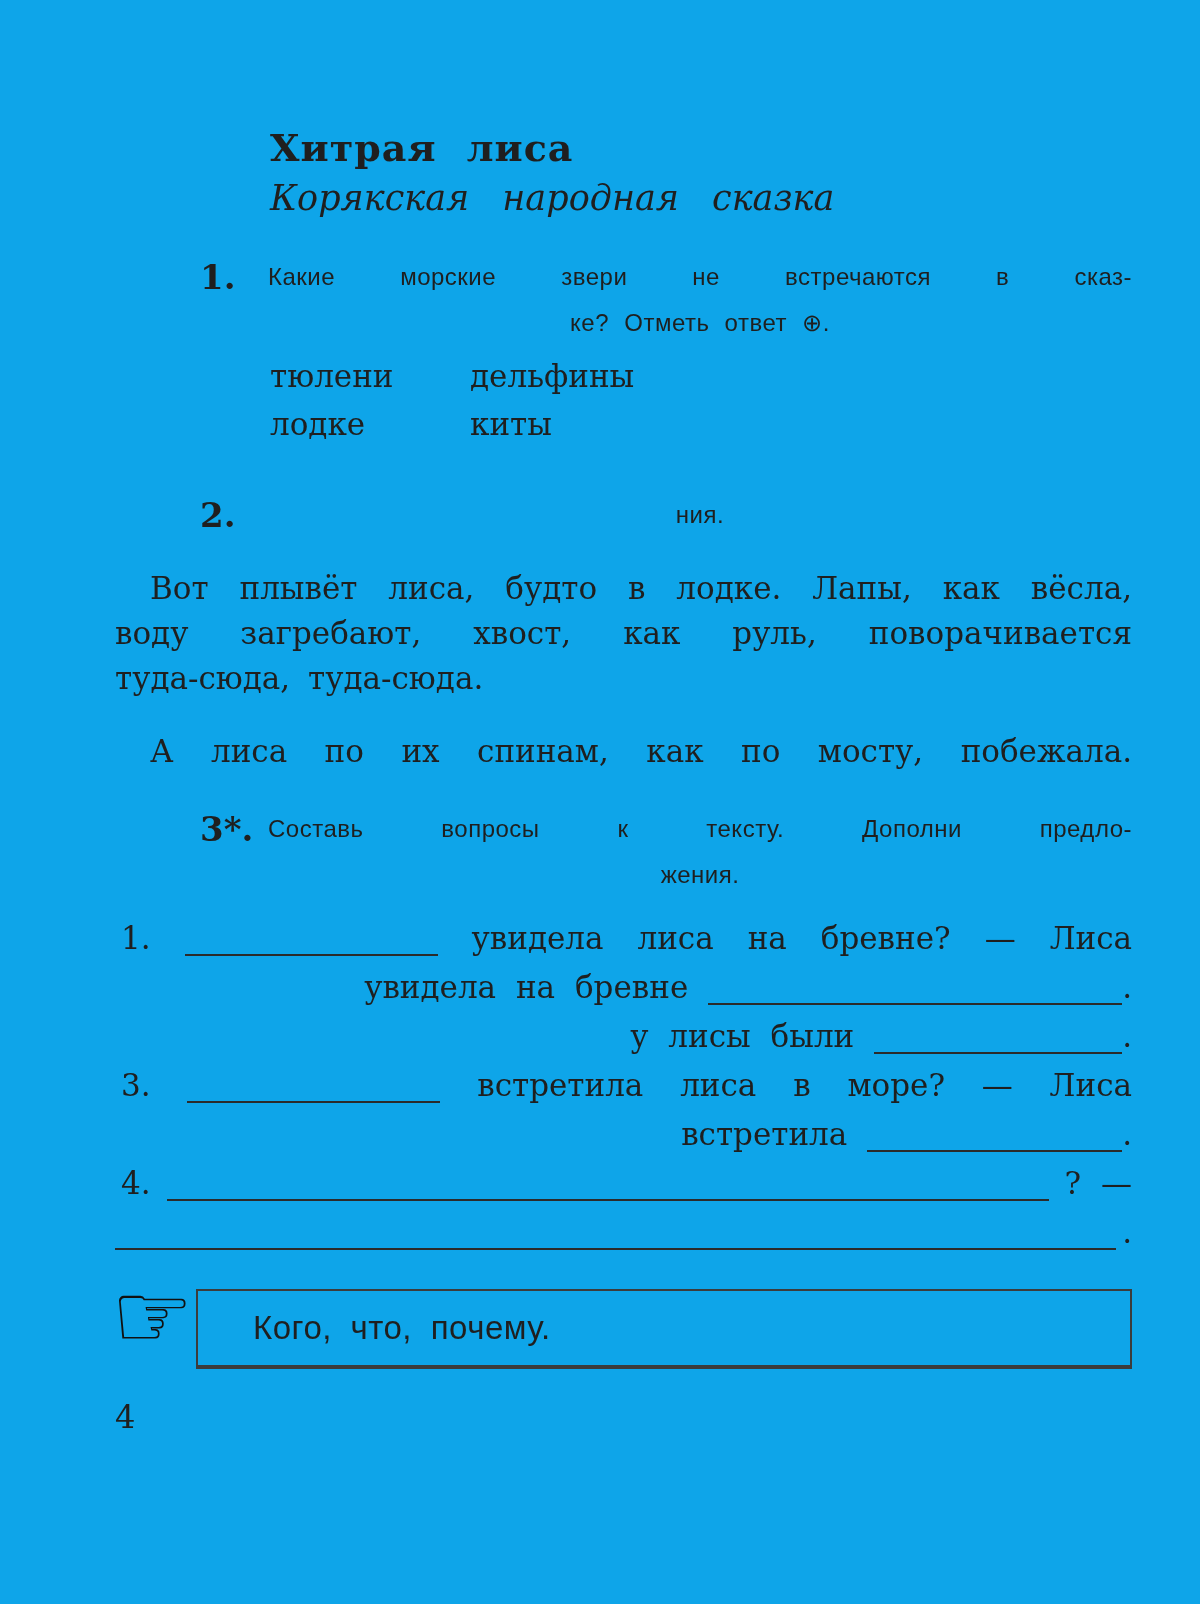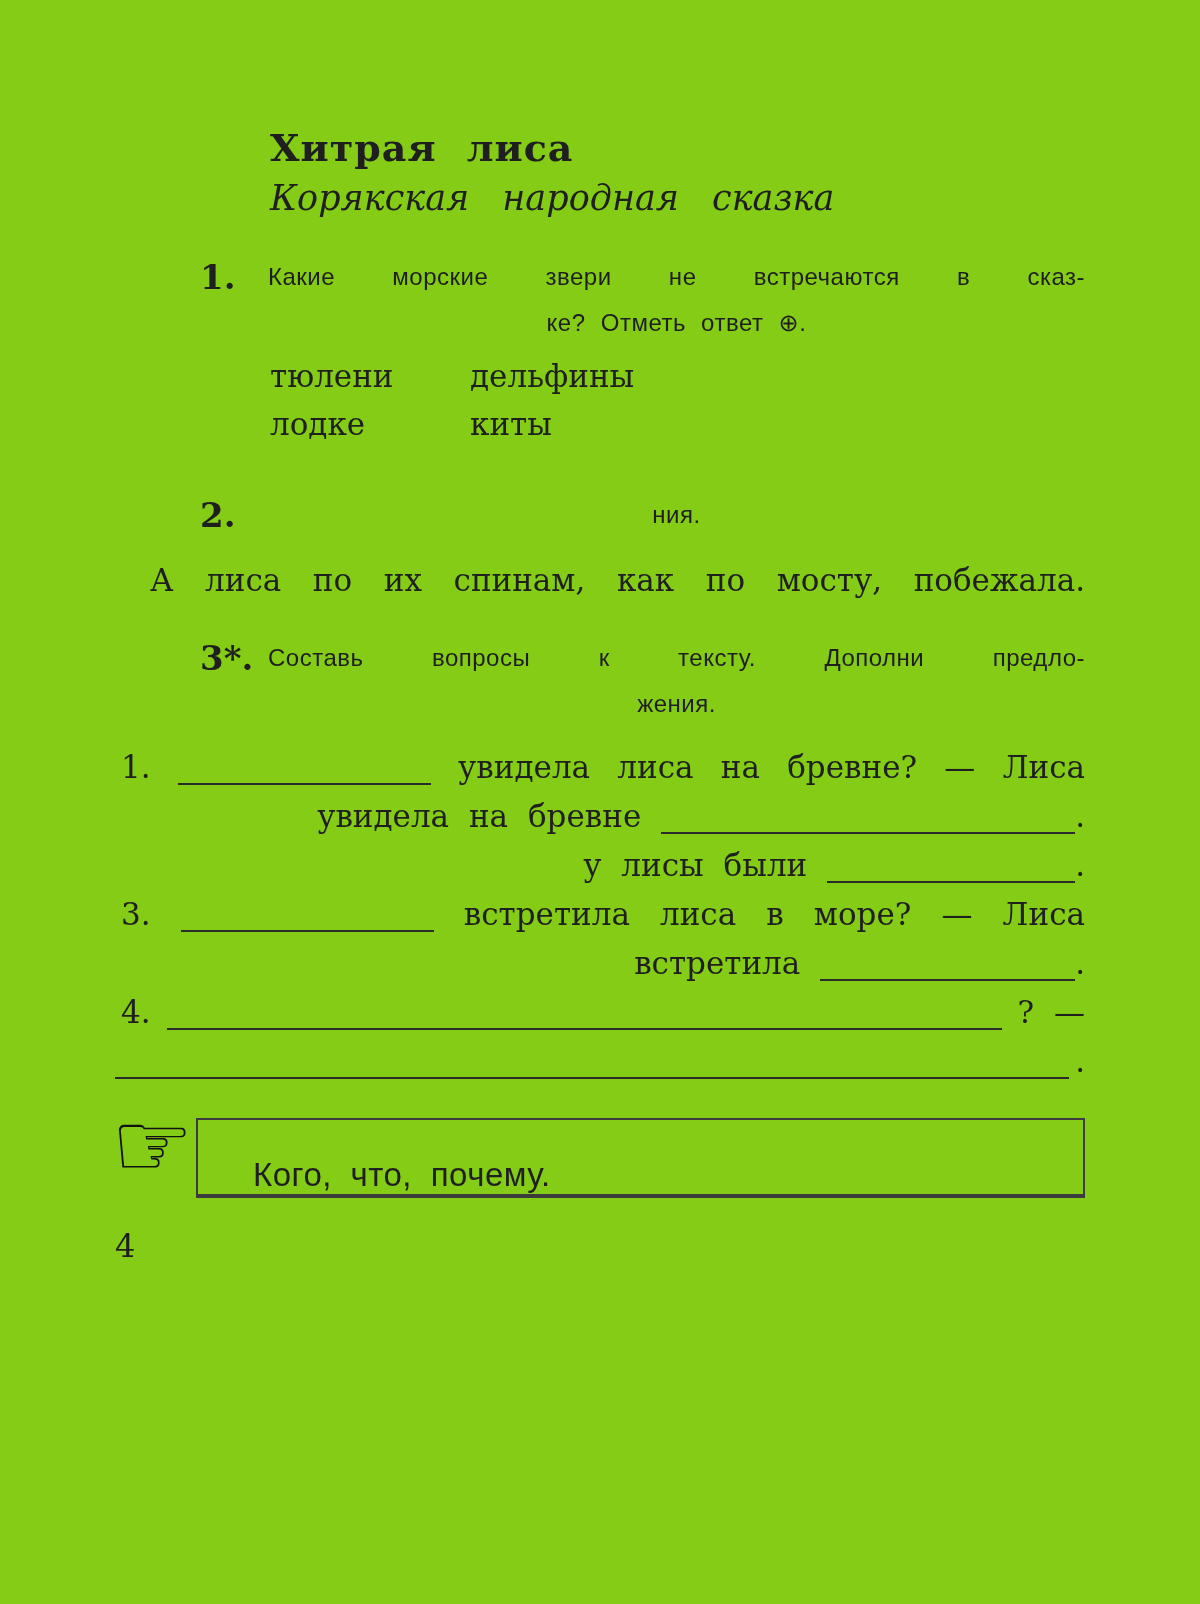--- a/index.html
+++ b/index.html
@@ -1,21 +1,21 @@
 <!DOCTYPE html>
 <html><head>
 <meta charset="utf-8">
 <style>
   html,body{margin:0;padding:0;background:#ffffff;}
   body{
     width:1200px;height:1604px;overflow:hidden;
     color:#1f1f1f;
     font-family:"DejaVu Serif","Liberation Serif",serif;
   }
-  .page{box-sizing:border-box;width:1200px;height:1604px;padding:126px 115px 0 115px;background:#84cc16;}
+  .page{box-sizing:border-box;width:1200px;height:1604px;padding:126px 68px 0 115px;background:#0ea5e9;}
 
   
   .jl{text-align:justify;text-align-last:justify;text-justify:inter-word;white-space:normal;}
 
   
   .header{margin-left:155px;}
   .title{font-size:38px;font-weight:bold;letter-spacing:1px;word-spacing:16px;line-height:44px;}
   .subtitle{font-style:italic;font-size:35px;word-spacing:22px;line-height:44px;margin-top:6px;}
 
   
@@ -30,21 +30,21 @@
   
   .options{margin:6px 0 0 155px;font-size:31px;}
   .opt-row{display:flex;line-height:48px;}
   .opt-cell{display:block;}
   .opt-col1{width:200px;}
 
   
   .story-p1{margin-top:28px;font-size:31px;line-height:45px;}
   .fl-indent{padding-left:35px;}
   .story-p1 .left{word-spacing:8px;}
-  .story-p2{margin-top:20px;font-size:31px;line-height:45px;}
+  .story-p2{margin-top:28px;font-size:31px;line-height:45px;}
 
   
   .items{margin-top:16px;font-size:31px;}
   .item-line{line-height:49px;}
   .item-line.left{text-align:right;word-spacing:10px;}
   .inum{margin-left:6px;}
   .blank{display:inline-block;height:30px;border-bottom:2px solid #2b2b2b;vertical-align:-7px;}
   .b-num{width:253px;}
   .b-a1{width:414px;}
   .b-a2{width:248px;}
@@ -56,21 +56,21 @@
 
   
   .hint-row{position:relative;margin-top:32px;}
   .hand{
     position:absolute;left:-4px;top:-18px;
     font-family:"DejaVu Sans",sans-serif;font-size:92px;line-height:1;color:#111;
   }
   .hint-box{
     box-sizing:border-box;margin-left:81px;height:80px;
     border:2px solid #3c3c3c;border-bottom-width:4px;
-    display:flex;align-items:flex-end;padding-left:55px;
+    display:flex;align-items:center;padding-left:55px;
     font-family:"Liberation Sans",sans-serif;font-size:33px;word-spacing:9px;letter-spacing:0.5px;
   }
 
   .page-num{margin-top:30px;font-size:32px;line-height:36px;}
 </style>
 </head>
 <body>
 
 <div class="page">
 
@@ -98,20 +98,25 @@
     </div>
   </div>
 
   <div class="exercise ex2">
     <div class="ex-num">2.</div>
     <div class="ex-body">
       <div class="left">ния.</div>
     </div>
   </div>
 
+  <div class="story-p1">
+    <div class="jl fl-indent">Вот плывёт лиса, будто в лодке. Лапы, как вёсла,</div>
+    <div class="jl">воду загребают, хвост, как руль, поворачивается</div>
+    <div class="left">туда-сюда, туда-сюда.</div>
+  </div>
   <div class="story-p2">
     <div class="jl fl-indent">А лиса по их спинам, как по мосту, побежала.</div>
   </div>
 
   <div class="exercise ex3">
     <div class="ex-num">3*.</div>
     <div class="ex-body">
       <div class="jl">Составь вопросы к тексту. Дополни предло-</div>
       <div class="left">жения.</div>
     </div>

